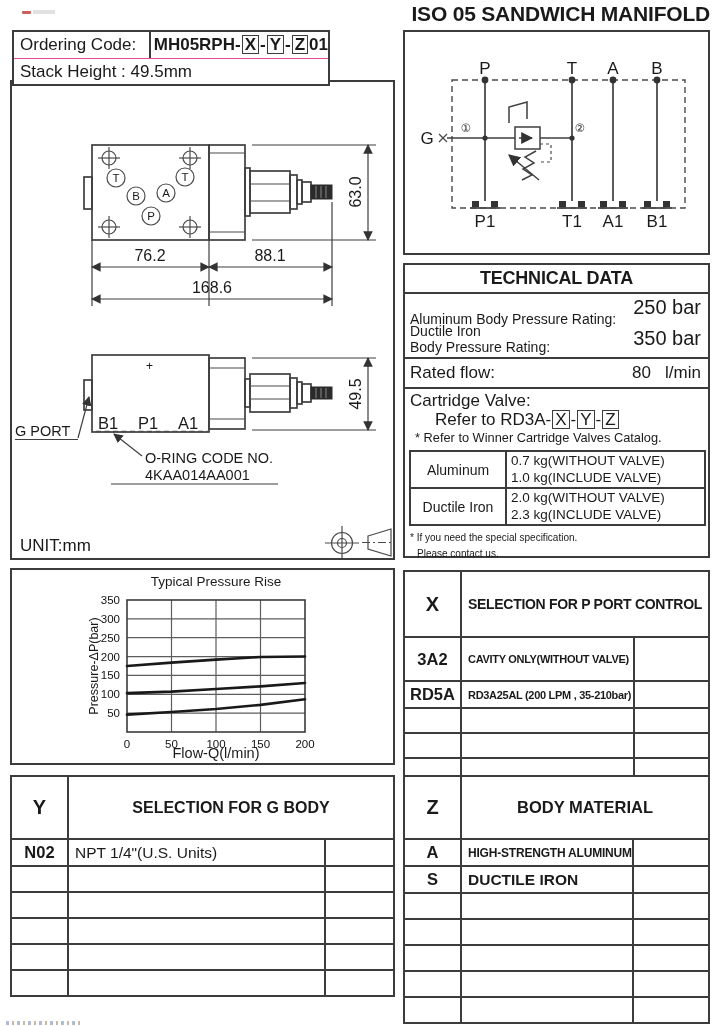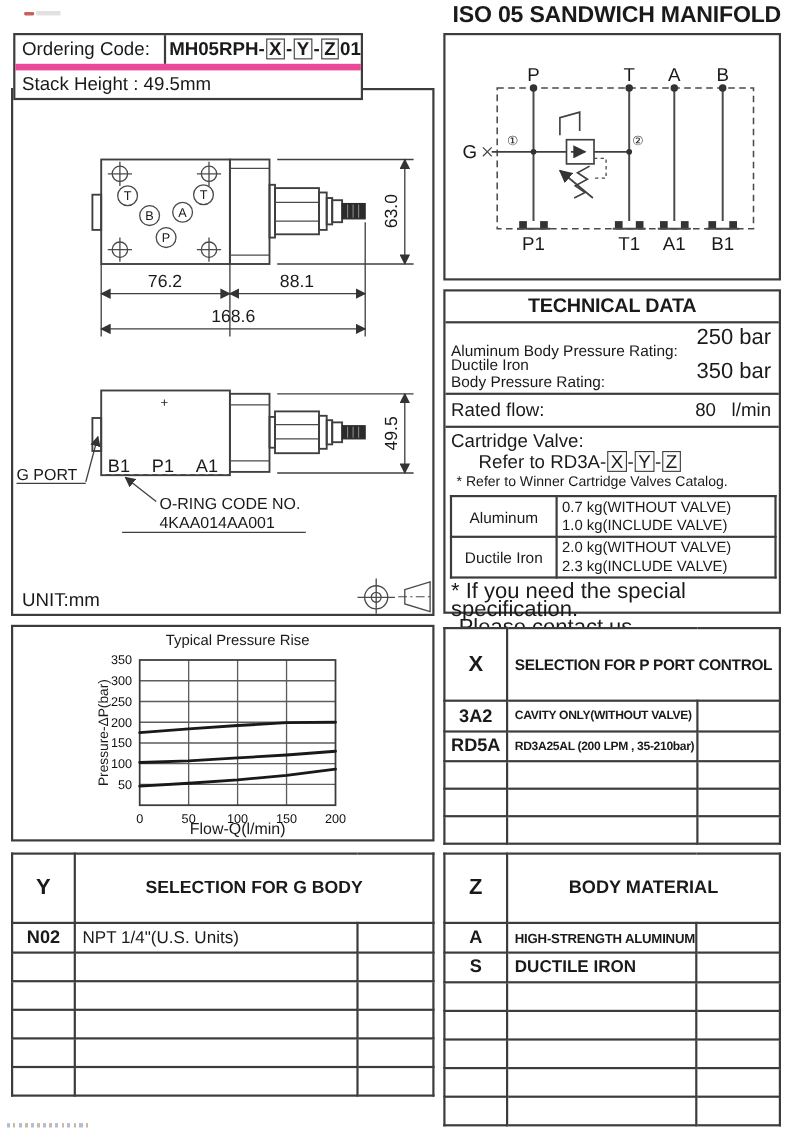--- a/index.html
+++ b/index.html
@@ -9,21 +9,21 @@
   .panel{position:absolute;border:2px solid #3c3c3c;background:#fff;box-sizing:border-box;}
   
   .doc-title{position:absolute;top:2px;left:310px;width:400px;text-align:right;
              font-size:21px;font-weight:bold;letter-spacing:-0.2px;}
   .artifact-red{position:absolute;left:22px;top:11px;width:9px;height:2.5px;background:#c0443f;border-radius:1px;opacity:.85;}
   .artifact-gray{position:absolute;left:33px;top:10px;width:22px;height:4px;background:#c9c9c9;opacity:.55;}
   .footer-smudge{position:absolute;left:6px;top:1021px;width:74px;height:3.5px;opacity:.6;
     background:repeating-linear-gradient(90deg,#7f90b5 0 3px,transparent 3px 6px,#a58868 6px 8px,transparent 8px 11px);}
   
   .ordering{position:absolute;left:12px;top:30px;width:318px;border:2px solid #3c3c3c;box-sizing:border-box;background:#fff;z-index:3;}
-  .ord-row1{display:flex;border-bottom:6px solid #ec4899;height:26px;align-items:center;}
+  .ord-row1{display:flex;border-bottom:1px solid #ec4899;height:26px;align-items:center;}
   .ord-label{width:148px;padding-left:6px;font-size:17px;border-right:2px solid #3c3c3c;height:26px;display:flex;align-items:center;box-sizing:border-box;}
   .ord-code{flex:1;padding-left:3px;font-size:17px;font-weight:bold;white-space:nowrap;}
   .ord-row2{height:25px;display:flex;align-items:center;padding-left:6px;font-size:17px;}
   .boxed{display:inline-block;border:1.5px solid #3c3c3c;padding:0 2px;margin:0 1px;line-height:1.02;background:#fbfbfb;}
   
   .tech{left:403px;top:263px;width:307px;height:295px;font-size:14px;}
   .tech-title{height:27px;border-bottom:2px solid #3c3c3c;text-align:center;font-weight:bold;font-size:18px;line-height:27px;letter-spacing:-0.2px;}
   .tech-row{display:flex;justify-content:space-between;align-items:center;padding:0 7px 0 5px;}
   .tech-row.r1{height:26px;}
   .tech-row.r2{height:37px;}
@@ -35,21 +35,21 @@
   .tv3{font-size:17px;white-space:nowrap;}
   .hr{border-top:2px solid #3c3c3c;height:0;}
   .cart{padding:2px 5px 3px 5px;}
   .c1{font-size:17px;line-height:19px;}
   .c2{font-size:17px;line-height:20px;padding-left:25px;white-space:nowrap;}
   .c3{font-size:12.8px;line-height:15px;padding-left:5px;}
   table.wt{border-collapse:collapse;margin:2px 4px 0 4px;width:297px;table-layout:fixed;}
   table.wt td{border:2px solid #3c3c3c;padding:1px 4px;vertical-align:middle;}
   td.wmat{width:86px;text-align:center;font-size:14px;}
   td.wval{font-size:13.5px;line-height:16.5px;white-space:nowrap;}
-  .fn{font-size:20px;line-height:16px;padding:4px 5px 0 5px;}
+  .fn{font-size:10px;line-height:16px;padding:4px 5px 0 5px;}
   .fn2{padding-left:7px;}
   
   table.sel{position:absolute;border-collapse:collapse;table-layout:fixed;background:#fff;box-sizing:border-box;}
   table.sel td{border:2px solid #3c3c3c;padding:0;vertical-align:middle;overflow:hidden;}
   .keycell{text-align:center;font-weight:bold;font-size:20px;}
   .headcell{text-align:center;font-weight:bold;}
   .codecell{text-align:center;font-weight:bold;font-size:16.5px;}
   .desccell{padding-left:6px !important;white-space:nowrap;}
   .xt{left:403px;top:570px;width:307px;}
   .xt .headcell{font-size:14px;letter-spacing:-0.3px;}
@@ -389,21 +389,21 @@
     <colgroup>
         <col style="width:57px">
         <col style="width:173px">
         <col>
       </colgroup>
     <tbody>
         <tr style="height:66px">
       <td class="keycell">X</td>
       <td class="headcell" colspan="2">SELECTION FOR P PORT CONTROL</td>
     </tr>
-    <tr style="height:28px">
+    <tr style="height:44px">
       <td class="codecell">3A2</td>
       <td class="desccell">CAVITY ONLY(WITHOUT VALVE)</td>
       <td></td>
     </tr>
     <tr style="height:27px">
       <td class="codecell">RD5A</td>
       <td class="desccell">RD3A25AL (200 LPM , 35-210bar)</td>
       <td></td>
     </tr>
     <tr style="height:25px">

